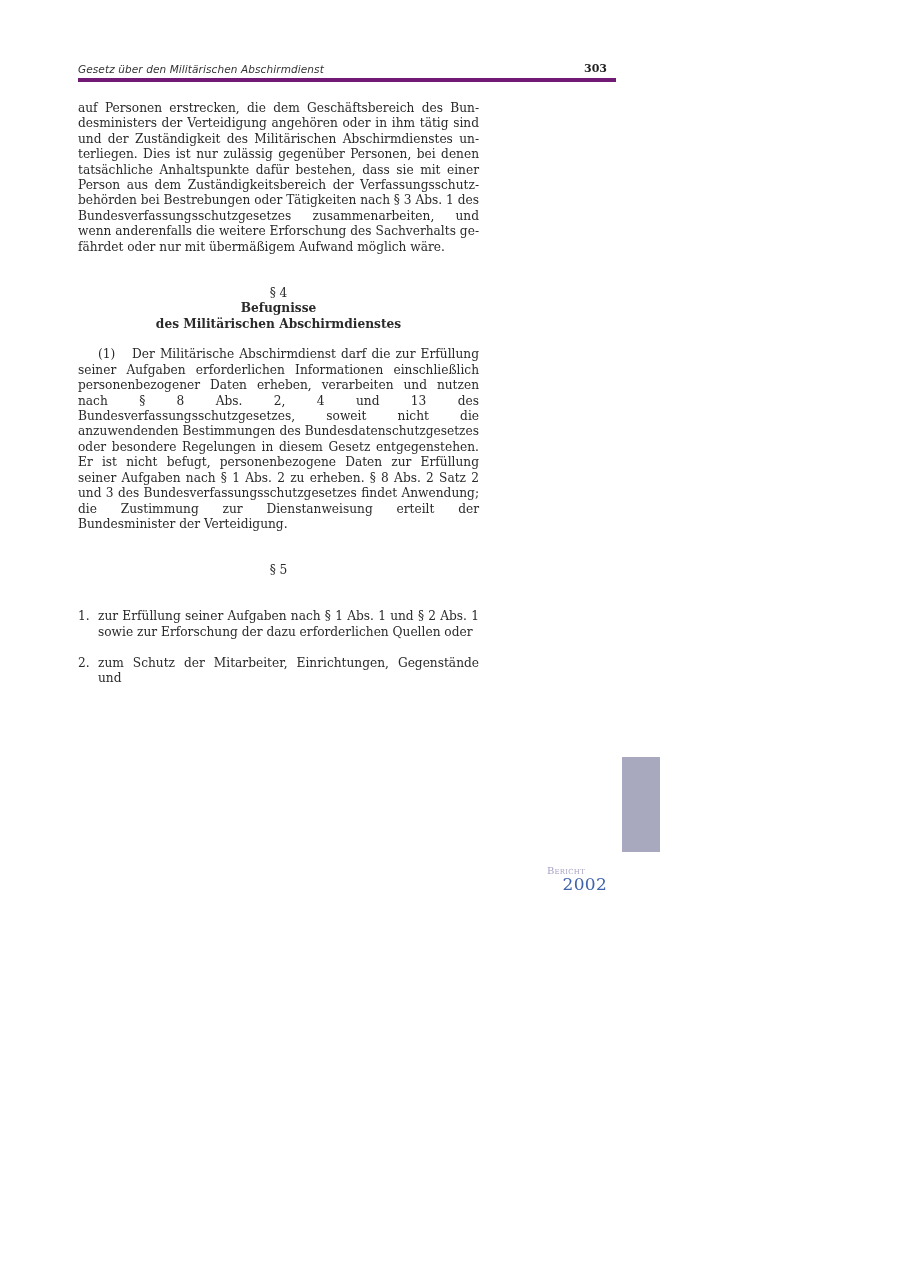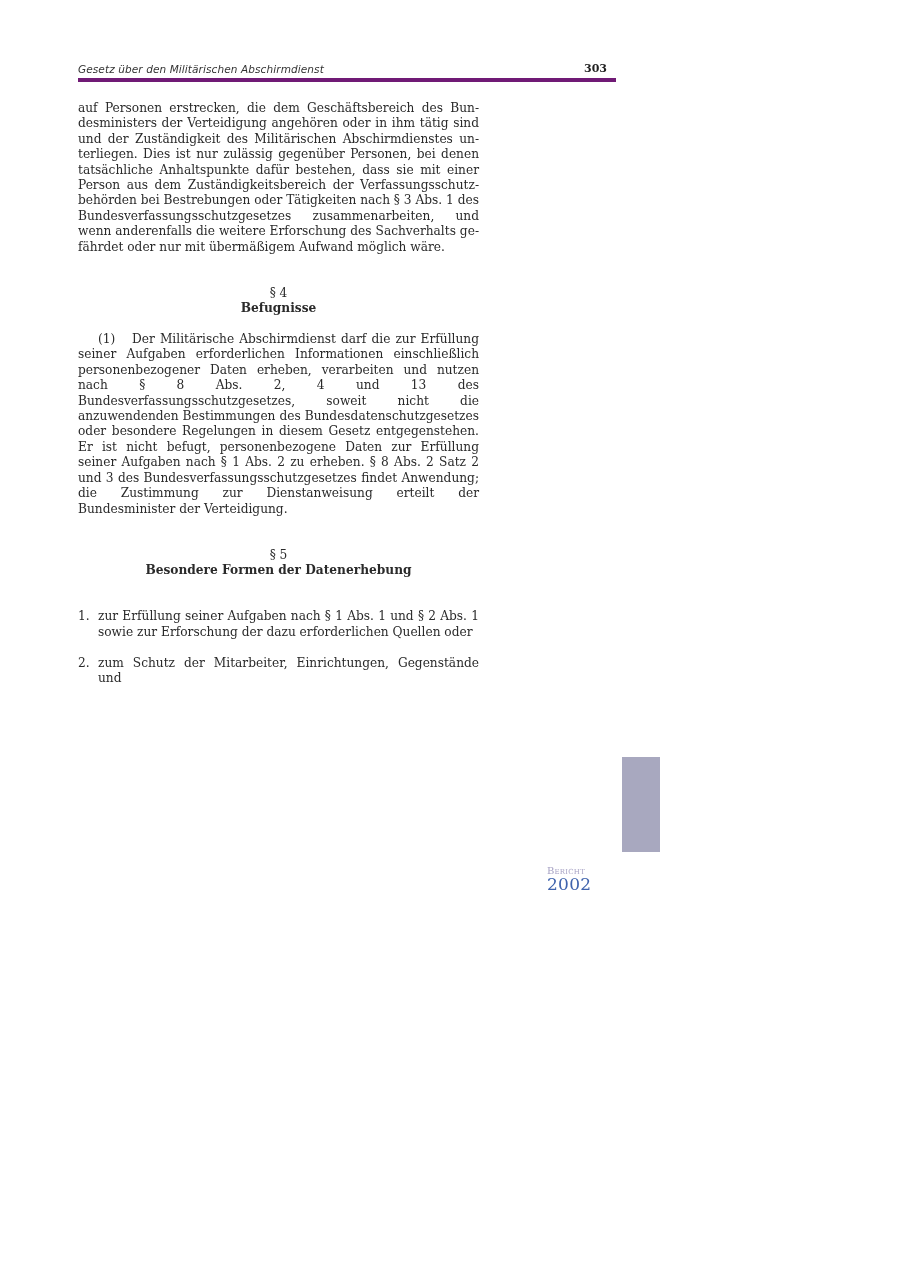--- a/index.html
+++ b/index.html
@@ -35,51 +35,51 @@
     .side-bar {
       position: absolute; left: 622px; top: 757px; width: 38px; height: 95px; background: #a8a8bf;
     }
     .brand { position: absolute; left: 547px; top: 866px; width: 60px; }
     .brand-word {
       display: block; font-family: "DejaVu Serif", serif; font-size: 10px; color: #a7a2c4;
       letter-spacing: 0.2px; line-height: 10px; font-variant: small-caps;
     }
     .brand-year {
       display: block; font-family: "DejaVu Serif", serif; font-size: 17px; color: #3f63ad;
-      line-height: 16px; letter-spacing: 0.3px;
+      line-height: 16px; letter-spacing: 0.3px; text-align: right;
     }
   </style>
 </head>
 <body>
 
 <div class="header">
   <span class="header-title">Gesetz über den Militärischen Abschirmdienst</span>
   <span class="header-page">303</span>
 </div>
 
 <div class="content">
   <p class="para">auf Personen erstrecken, die dem Geschäftsbereich des Bun­desministers der Verteidigung angehören oder in ihm tätig sind und der Zuständigkeit des Militärischen Abschirmdienstes un­terliegen. Dies ist nur zulässig gegenüber Personen, bei denen tatsächliche Anhaltspunkte dafür bestehen, dass sie mit einer Person aus dem Zuständigkeitsbereich der Verfassungsschutz­behörden bei Bestrebungen oder Tätigkeiten nach § 3 Abs. 1 des Bundesverfassungsschutzgesetzes zusammenarbeiten, und wenn anderenfalls die weitere Erforschung des Sachverhalts ge­fährdet oder nur mit übermäßigem Aufwand möglich wäre.</p>
   <div class="gap"></div>
 
   <div class="gap"></div>
 
   <p class="heading">
     <span class="sec">§ 4</span>
     <span class="ttl">Befugnisse</span>
+    <span class="ttl">des Militärischen Abschirmdienstes</span>
   </p>
   <div class="gap"></div>
 
   <p class="para indent"><span class="num">(1)</span><span>Der Militärische Abschirmdienst darf die zur Erfüllung seiner Aufgaben erforderlichen Informationen einschließlich per­sonenbezogener Daten erheben, verarbeiten und nutzen nach § 8 Abs. 2, 4 und 13 des Bundesverfassungsschutzgesetzes, so­weit nicht die anzuwendenden Bestimmungen des Bundesda­tenschutzgesetzes oder besondere Regelungen in diesem Gesetz entgegenstehen. Er ist nicht befugt, personenbezogene Daten zur Erfüllung seiner Aufgaben nach § 1 Abs. 2 zu erheben. § 8 Abs. 2 Satz 2 und 3 des Bundesverfassungsschutzgesetzes findet Anwendung; die Zustimmung zur Dienstanweisung erteilt der Bundesminister der Verteidigung.</span></p>
   <div class="gap"></div>
 
   <div class="gap"></div>
 
   <p class="heading">
     <span class="sec">§ 5</span>
-    <span class="ttl">Besondere Formen der Datenerhebung</span>
   </p>
   <div class="gap"></div>
 
   <div class="gap"></div>
 
   <p class="list-item"><span class="lnum">1.</span><span>zur Erfüllung seiner Aufgaben nach § 1 Abs. 1 und § 2 Abs. 1 sowie zur Erforschung der dazu erforderlichen Quel­len oder</span></p>
   <div class="gap"></div>
 
   <p class="list-item"><span class="lnum">2.</span><span>zum Schutz der Mitarbeiter, Einrichtungen, Gegenstände und</span></p>
 </div>

